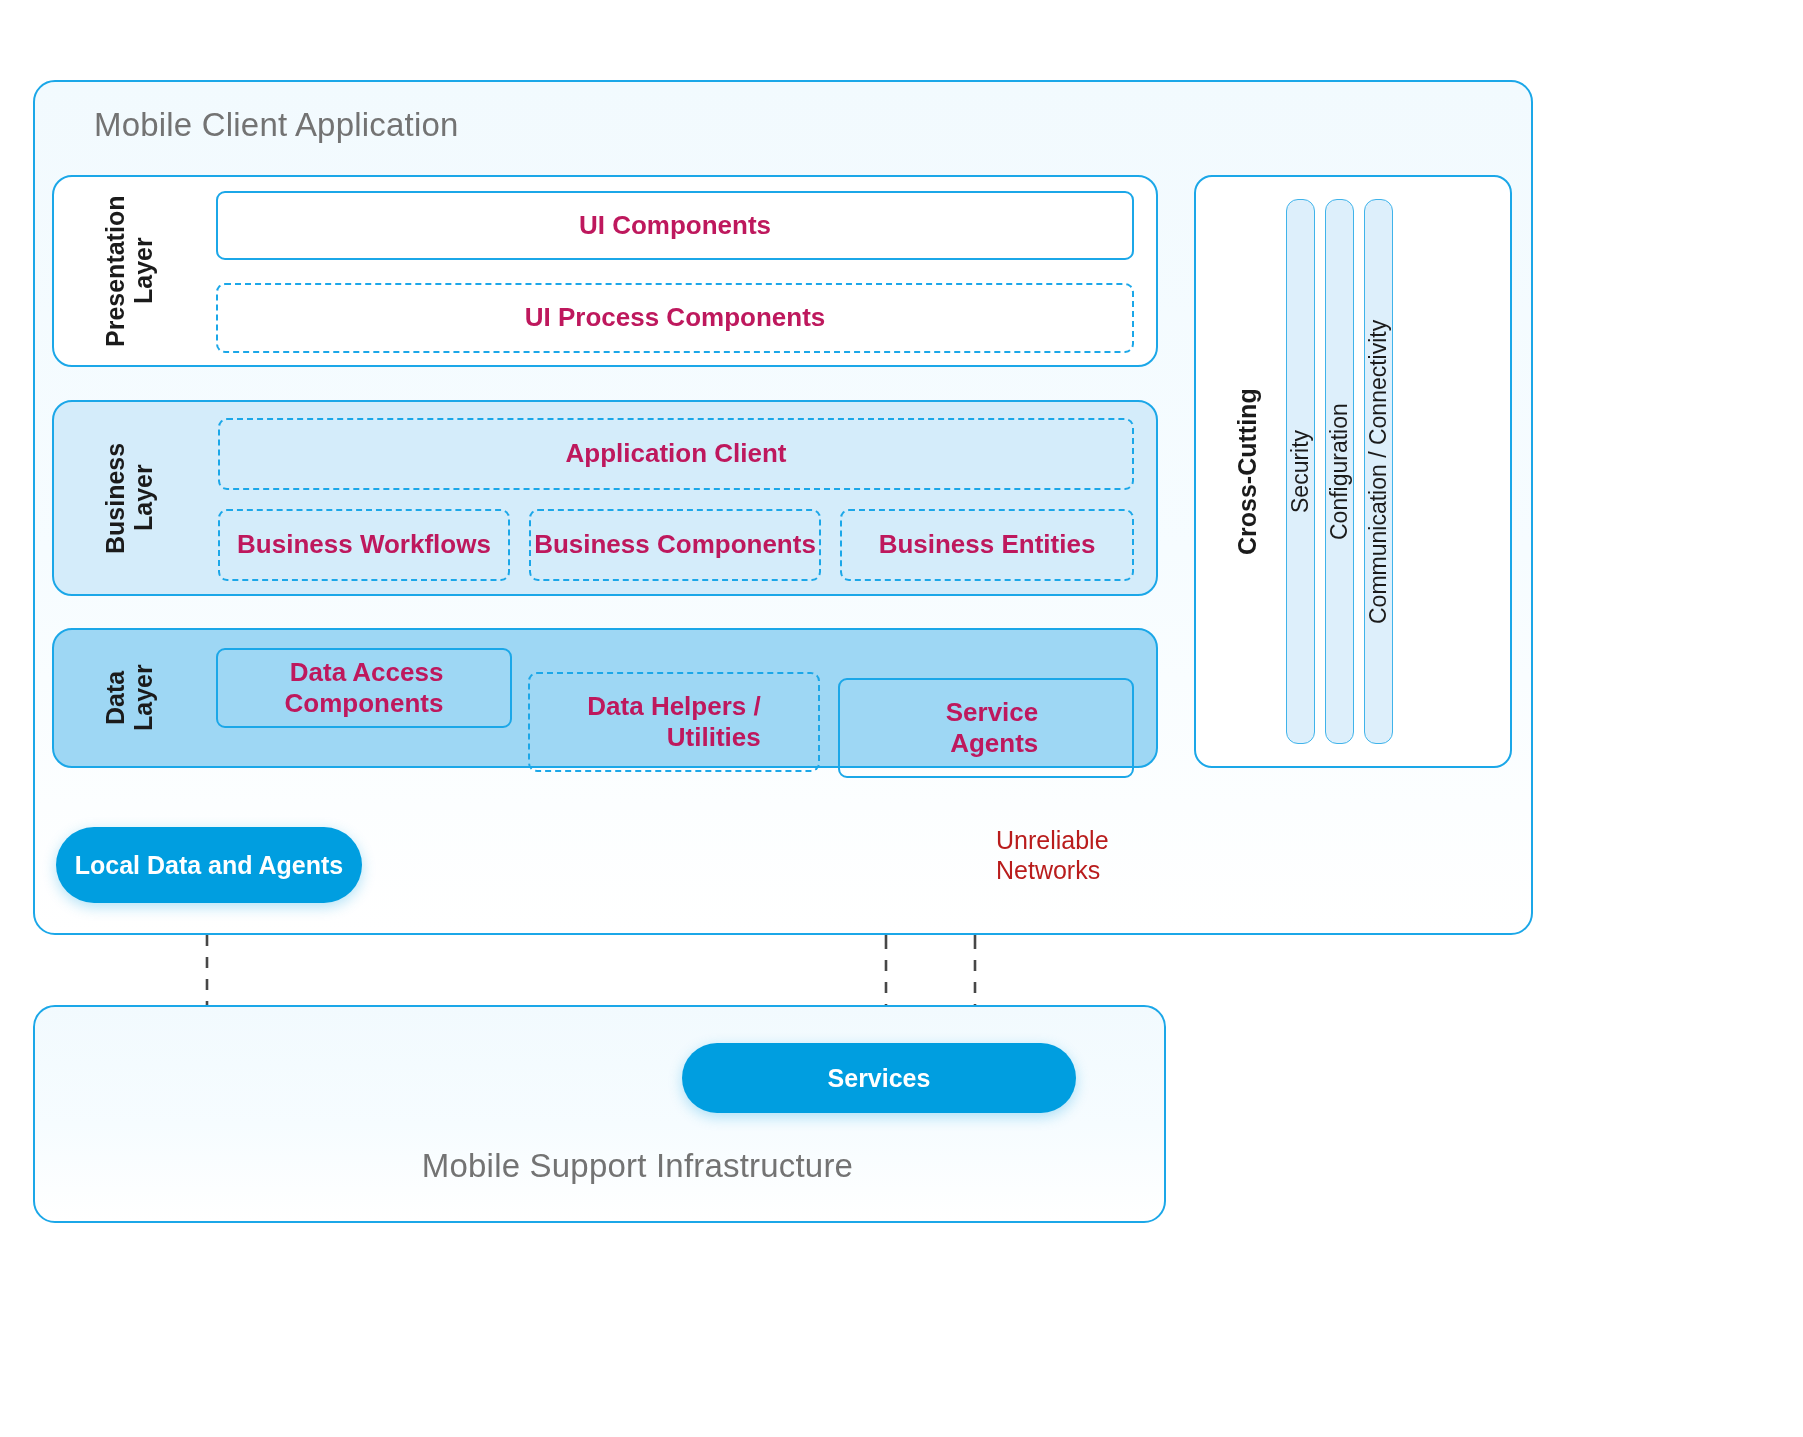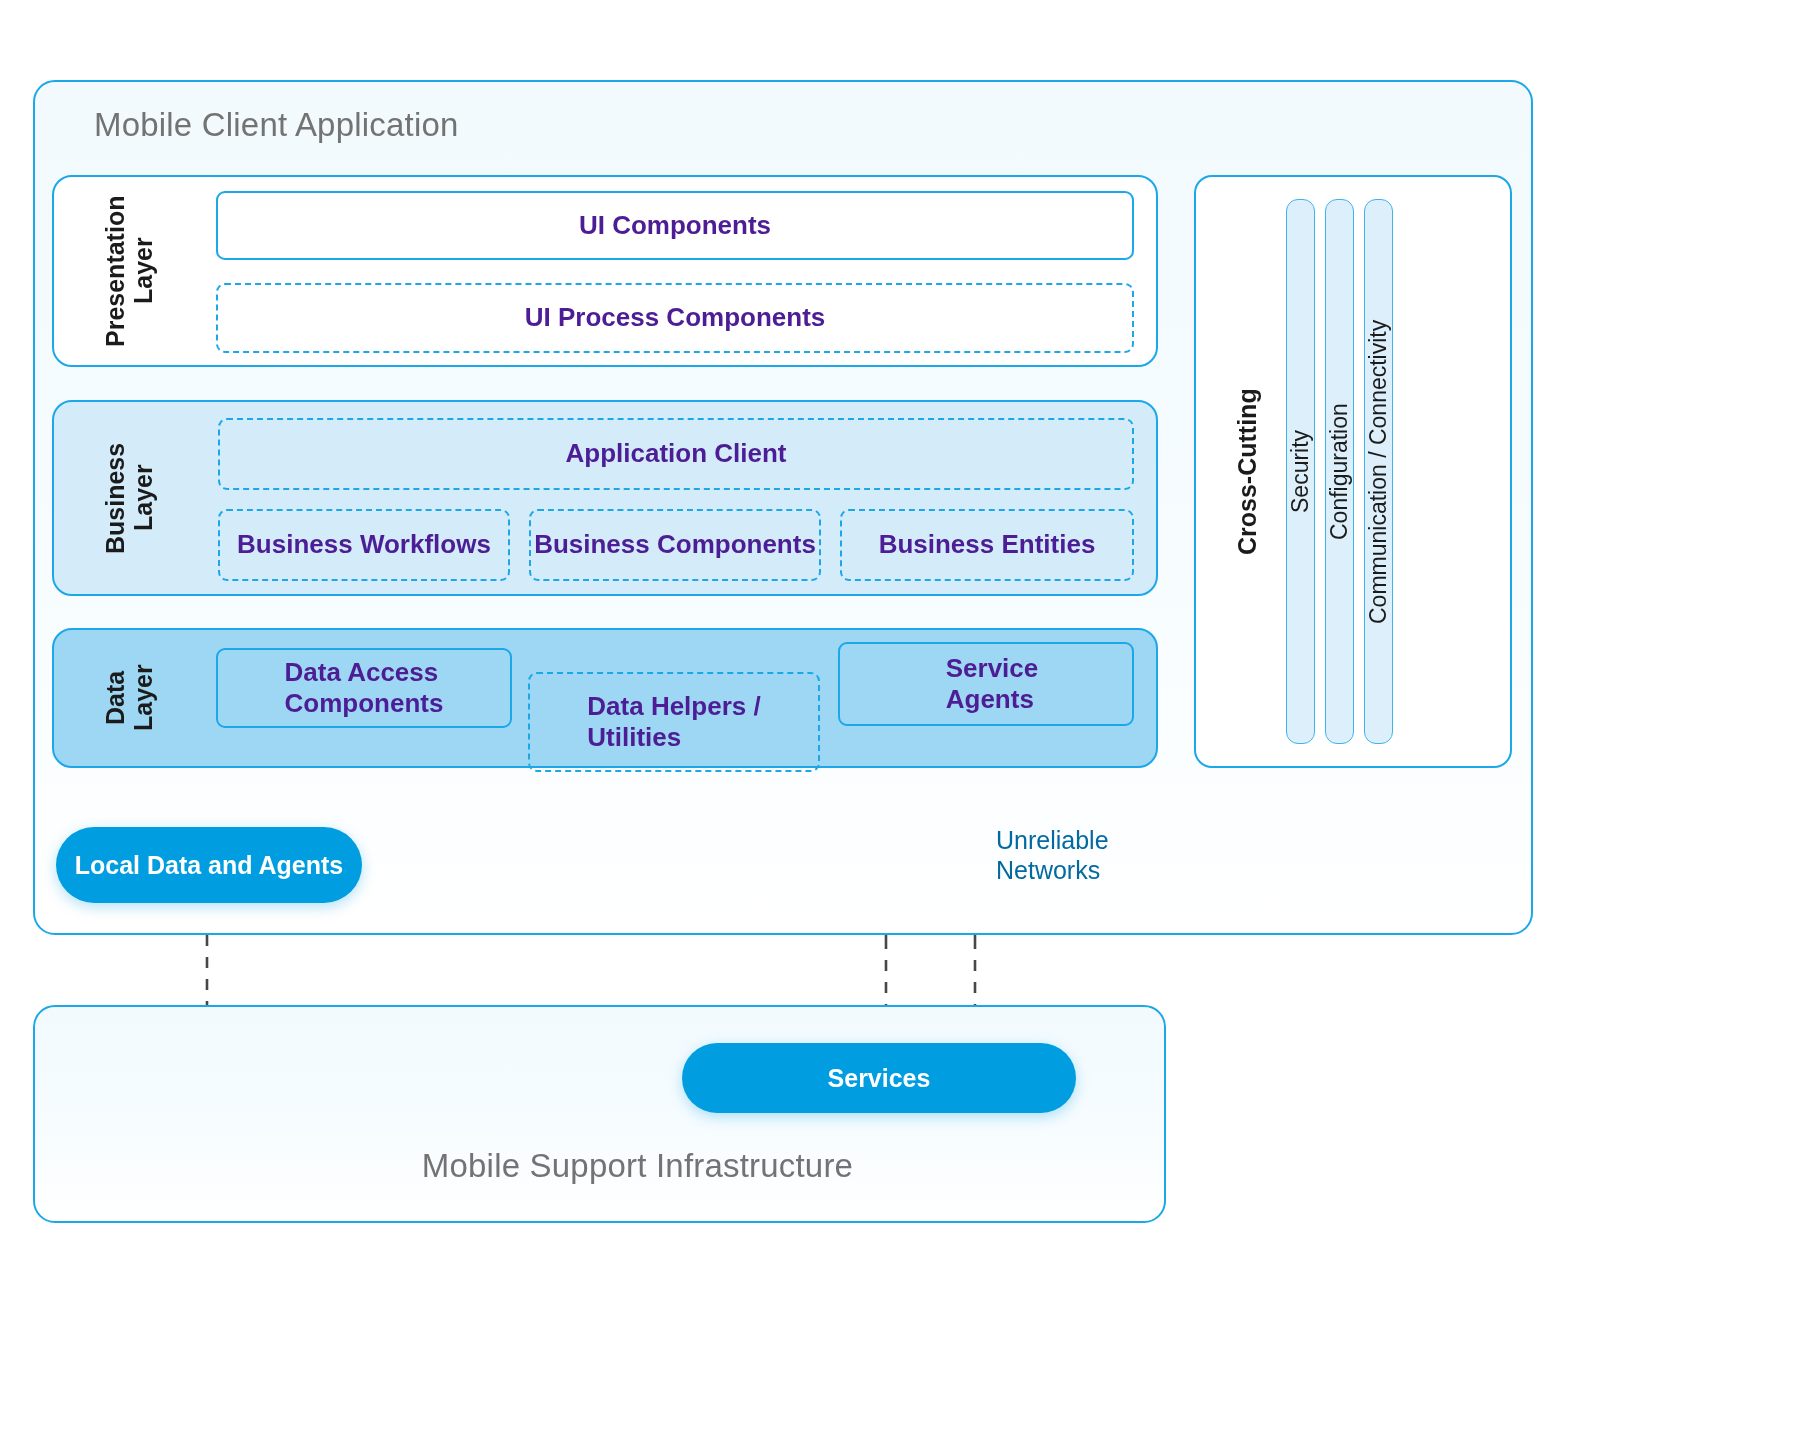--- a/index.html
+++ b/index.html
@@ -64,24 +64,24 @@
     font-size: 25px;
     line-height: 1.12;
     color: #1b1b1b;
     white-space: pre-line;
   }
 
   .box {
     display: flex;
     align-items: center;
     justify-content: center;
-    text-align: left;
+    text-align: right;
     font-size: 26px;
     font-weight: bold;
-    color: #4c1d95;
+    color: #be185d;
     border-radius: 9px;
     box-sizing: border-box;
     white-space: pre-line;
     line-height: 1.2;
   }
   .box.solid  { border: 2px solid #1ba7e8; }
   .box.dashed { border: 2px dashed #1ba7e8; }
 
   .bg-white  { background: #ffffff; }
   .bg-clear  { background: transparent; }
@@ -115,21 +115,21 @@
     align-items: center;
     justify-content: center;
     font-size: 23px;
     color: #1b1b1b;
   }
 
   
   .conn { position: absolute; overflow: visible; }
   .note {
     font-size: 25px;
-    color: #0369a1;
+    color: #b91c1c;
     line-height: 1.18;
     white-space: pre-line;
   }
 </style>
 </head>
 <body>
 
 <div id="stage">
 
   <svg class="conn" style="left:0;top:0;width:1803px;height:1437px;">
@@ -208,21 +208,21 @@
     <div class="layer-label" style="width:150px;height:100%;display:flex;align-items:center;justify-content:center;">Data
 Layer</div>
   </div>
 
   <div class="abs box solid bg-clear" style="left:216px;top:648px;width:296px;height:80px;">Data Access
 Components</div>
 
   <div class="abs box dashed bg-clear" style="left:528px;top:672px;width:292px;height:100px;">Data Helpers /
 Utilities</div>
 
-  <div class="abs box solid bg-clear" style="left:838px;top:642px;width:296px;height:84px;padding-left:12px;">Service
+  <div class="abs box solid bg-clear" style="left:838px;top:678px;width:296px;height:100px;padding-left:12px;">Service
 Agents</div>
 
   <div class="abs cc-panel" style="left:1194px;top:175px;width:318px;height:593px;padding:22px 20px 22px 12px;">
     <div class="cc-title" style="width:78px;">Cross-Cutting</div>
     <div style="display:flex;flex:1;gap:10px;">
       <div class="cc-col">Security</div>
       <div class="cc-col">Configuration</div>
       <div class="cc-col">Communication / Connectivity</div>
     </div>
   </div>

